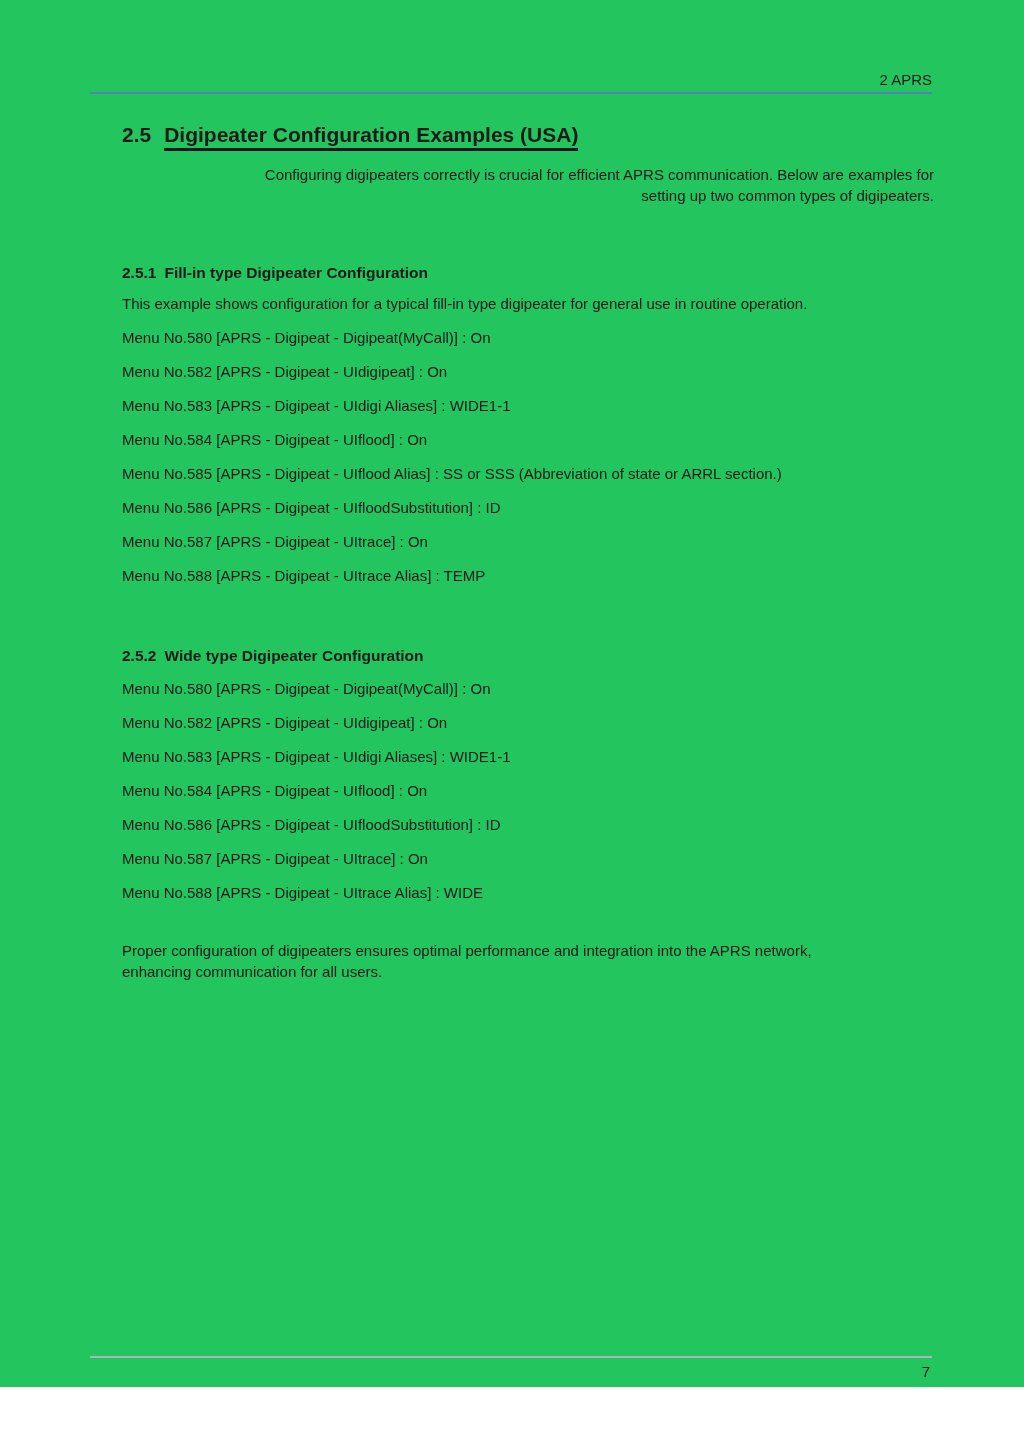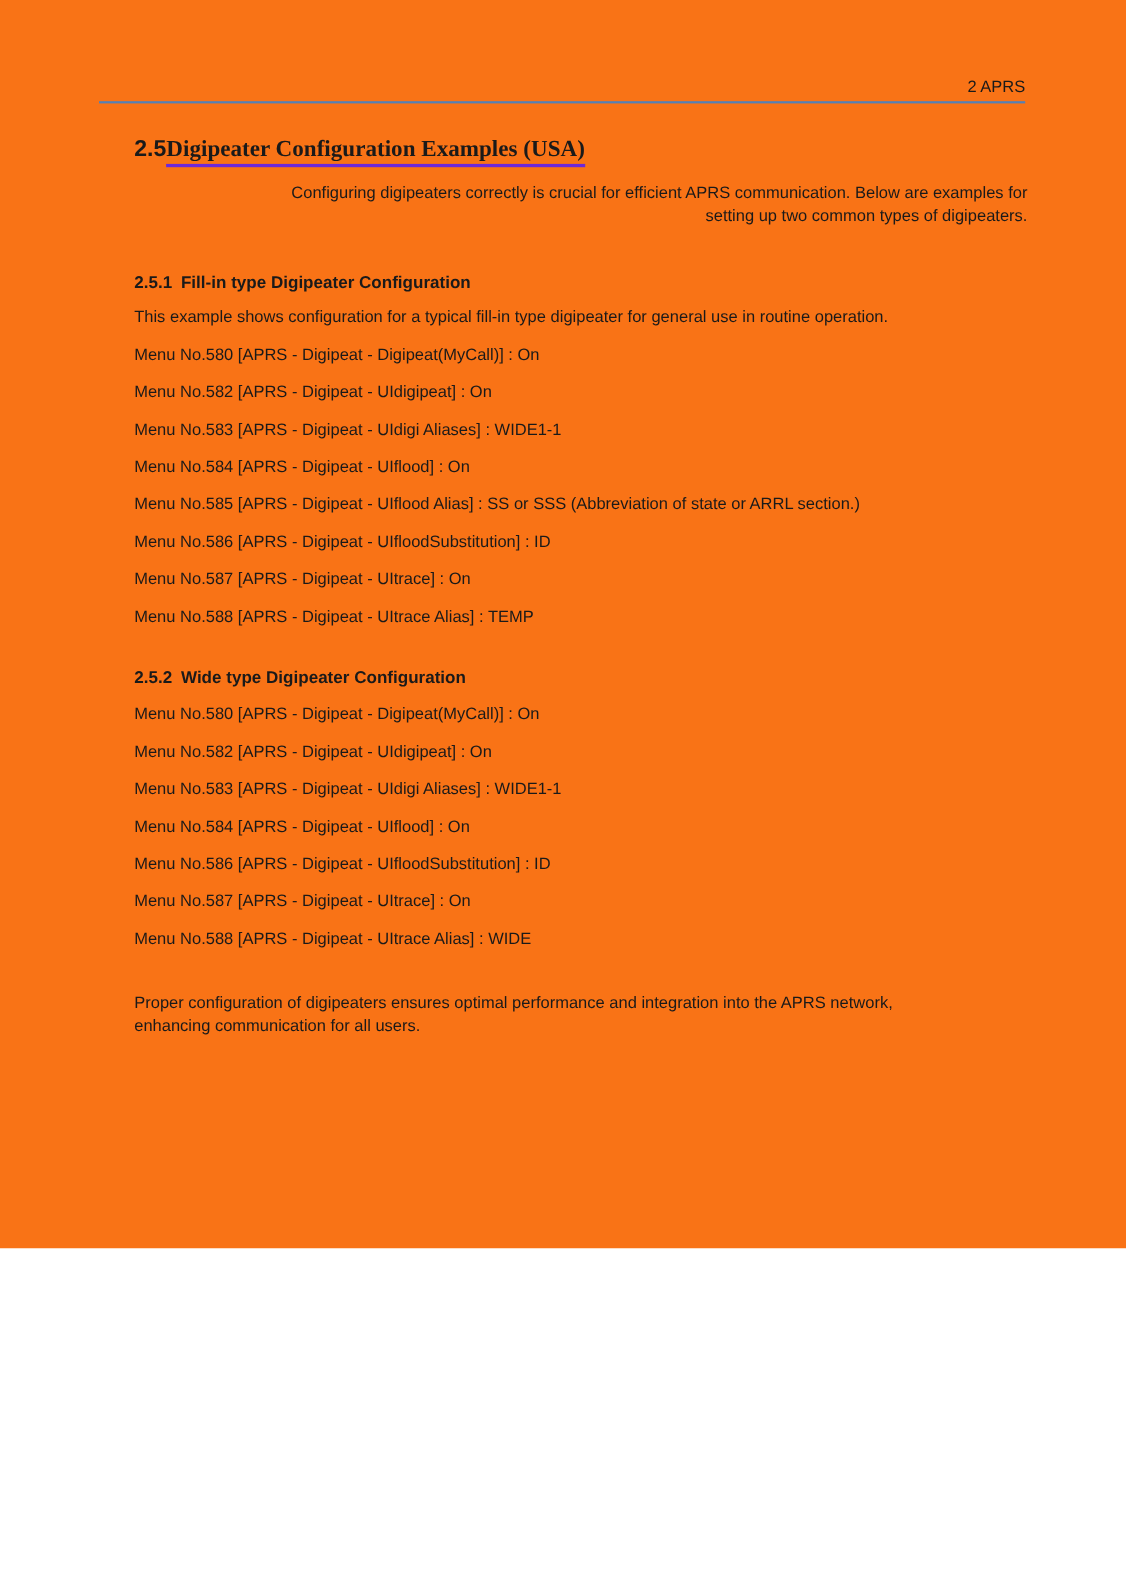--- a/index.html
+++ b/index.html
@@ -1,20 +1,20 @@
 <!DOCTYPE html>
 <html style="--header-rule: #5581b5; --footer-rule: #a9b6c1; --text: #1a1a1a;"><head>
 <meta charset="utf-8">
 <style>
   html, body { margin: 0; padding: 0; background: #ffffff; }
   .page {
     position: relative;
     width: 1024px;
-    height: 1135px;
-    background: #f97316;
+    height: 1387px;
+    background: #22c55e;
     color: var(--text, #1a1a1a);
     font-family: "Liberation Sans", "DejaVu Sans", sans-serif;
     overflow: hidden;
   }
   .running-header {
     position: absolute;
     top: 70px; left: 90px; width: 842px;
     text-align: right;
     font-size: 15px;
     line-height: 19px;
@@ -29,41 +29,41 @@
     top: 122px; left: 122px; width: 812px;
   }
   .title {
     margin: 0;
     font-size: 21px;
     font-weight: bold;
     line-height: 26px;
     white-space: nowrap;
   }
   .title-text {
-    border-bottom: 3px solid #6d28d9;
+    margin-left: 13px;
+    border-bottom: 3px solid #0f172a;
     padding-bottom: 2px;
-    font-family: Liberation Serif, serif;
   }
   .para {
     margin: 0;
     font-size: 15px;
     line-height: 21px;
     white-space: pre-line;
   }
   .intro { margin-top: 16px; text-align: right; }
   .sec-heading {
     margin: 0;
     font-size: 15.5px;
     font-weight: bold;
     line-height: 19px;
     white-space: nowrap;
   }
   .sec-heading .sec-label { margin-left: 8px; }
-  .section-fill-in .sec-heading { margin-top: 41px; }
-  .section-wide .sec-heading { margin-top: 36px; }
+  .section-fill-in .sec-heading { margin-top: 57px; }
+  .section-wide .sec-heading { margin-top: 60px; }
   .sec-desc { margin-top: 11px; white-space: normal; }
   .menu-line {
     margin-top: 13px;
     font-size: 15px;
     line-height: 21px;
   }
   .wrap-block {
     display: inline-block;
     vertical-align: top;
     margin-left: 4px;

